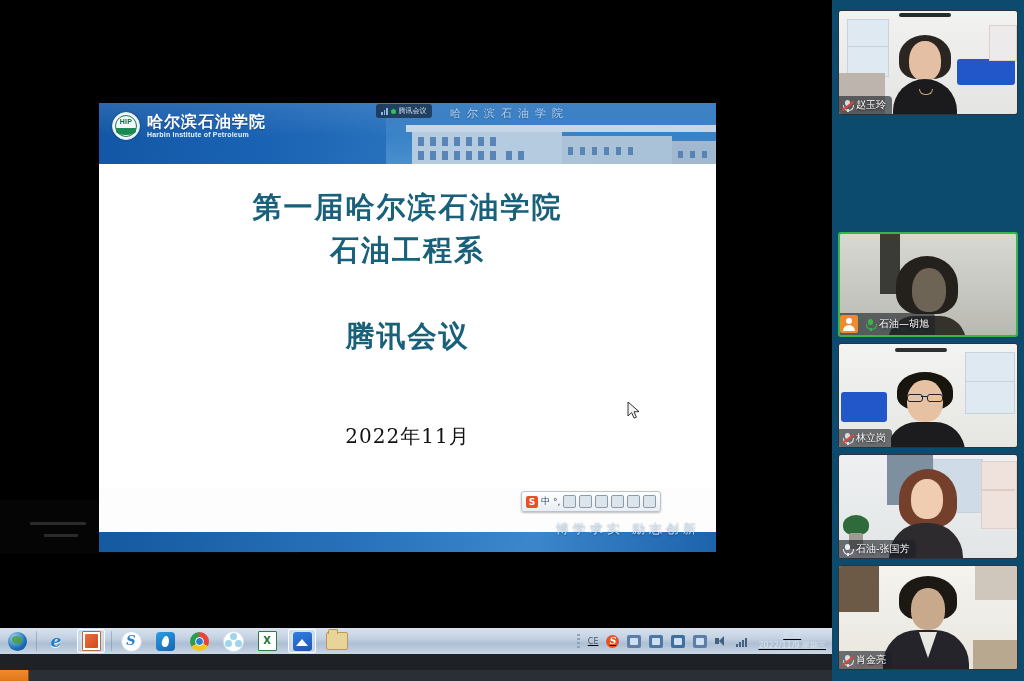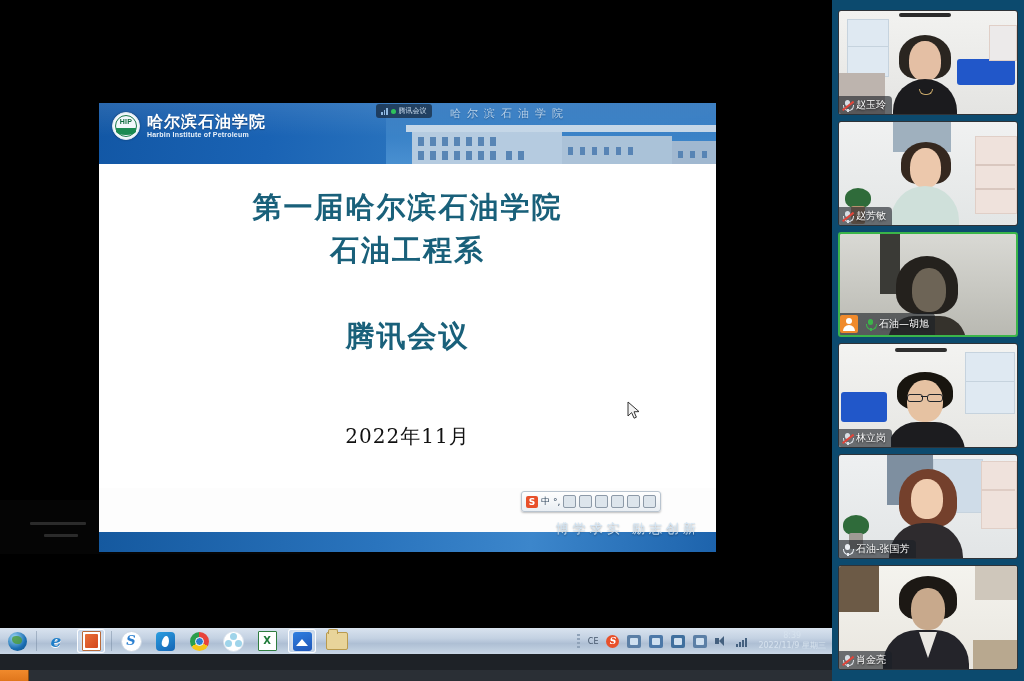--- a/index.html
+++ b/index.html
@@ -128,21 +128,21 @@
   .mapp:after{content:"";position:absolute;left:3px;top:7px;width:0;height:0;
        border-left:6px solid transparent;border-right:6px solid transparent;
        border-bottom:7px solid #fff;}
   .folder{width:20px;height:16px;background:#e8d49a;border:1px solid #b99a4e;border-radius:2px;
        position:relative;}
   .folder:after{content:"";position:absolute;left:1px;top:-4px;width:8px;height:4px;
        background:#e8d49a;border:1px solid #b99a4e;border-bottom:none;border-radius:2px 2px 0 0;}
   .tbsep{width:1px;height:20px;background:rgba(110,130,155,.45);margin:0 2px;flex:none;}
 
   
-  #tray{margin-left:auto;display:flex;align-items:center;gap:8px;padding-right:6px;height:26px;}
+  #tray{margin-left:auto;display:flex;align-items:center;gap:8px;padding-right:6px;height:26px;text-decoration:underline;}
   #tray .grip{width:3px;height:14px;
      background:repeating-linear-gradient(180deg,#8fa2b8 0 2px,transparent 2px 4px);}
   #tray .ce{font-size:8px;color:#45566b;font-family:"DejaVu Sans",sans-serif;}
   #tray .sred{width:13px;height:13px;border-radius:50%;background:#e8502a;color:#fff;
      font-size:9px;font-weight:bold;text-align:center;line-height:13px;
      font-family:"DejaVu Serif",serif;font-style:italic;}
   .tri{width:14px;height:13px;border-radius:2px;background:#5b7fa6;position:relative;}
   .tri.b{background:#4c78a8;} .tri.c{background:#3f6f9e;}
   .tri .m{position:absolute;left:3px;top:3px;right:3px;bottom:3px;background:#cfe0f0;border-radius:1px;}
   .spk{width:13px;height:12px;position:relative;}
@@ -395,42 +395,20 @@
       <div class="nameplate">
         <span class="micw mic-mute">
           <i class="cap"></i>
             <i class="arc"></i>
             <i class="st"></i>
         </span>
         <span class="nm">赵玉玲</span>
       </div>
     </div>
 
-    <div class="tile" style="top:121px">
-      <div class="vid rm">
-        <div class="wall" style="background:linear-gradient(180deg,#f0f1f1,#e3e6e6)"></div>
-        <span class="curtain" style="left:54px;top:0;width:58px;height:30px;background:#9fb0be"></span>
-        <span class="shelf" style="left:136px;top:14px;width:40px;height:76px"></span>
-        <span style="position:absolute;left:136px;top:42px;width:40px;height:2px;background:#d9c7bf"></span>
-        <span style="position:absolute;left:136px;top:66px;width:40px;height:2px;background:#d9c7bf"></span>
-        <span class="hair" style="left:62px;top:20px;width:50px;height:42px;background:#35281f"></span>
-        <span class="head" style="left:71px;top:26px;width:31px;height:40px;background:#ecc8ac"></span>
-        <span class="torso" style="left:52px;top:64px;width:68px;height:44px;background:#cfe0da"></span>
-        <span class="plant" style="left:6px;top:66px;width:26px;height:20px"></span>
-        <span style="position:absolute;left:12px;top:84px;width:14px;height:18px;background:#b7926f;border-radius:2px"></span>
-      </div>
-      <div class="nameplate">
-        <span class="micw mic-mute">
-          <i class="cap"></i>
-            <i class="arc"></i>
-            <i class="st"></i>
-        </span>
-        <span class="nm">赵芳敏</span>
-      </div>
-    </div>
 
     <div class="tile active" style="top:232px">
       <div class="vid rm">
         <div class="wall" style="background:linear-gradient(180deg,#d9d9d4,#b9b9b2)"></div>
         <span style="position:absolute;left:40px;top:0;width:20px;height:60px;background:#3a3a36"></span>
         <span class="hair" style="left:56px;top:22px;width:62px;height:58px;background:#24211d"></span>
         <span class="head" style="left:72px;top:34px;width:34px;height:44px;background:#6d6456"></span>
         <span class="torso" style="left:48px;top:82px;width:78px;height:26px;background:#35322c"></span>
       </div>
       <div class="nameplate" style="padding-left:0">

